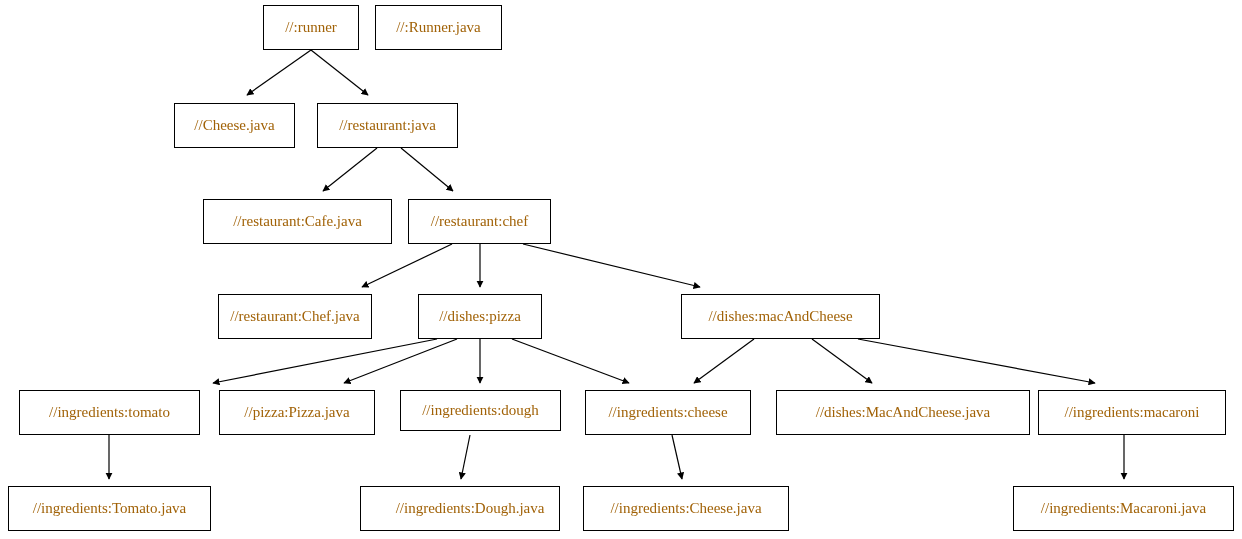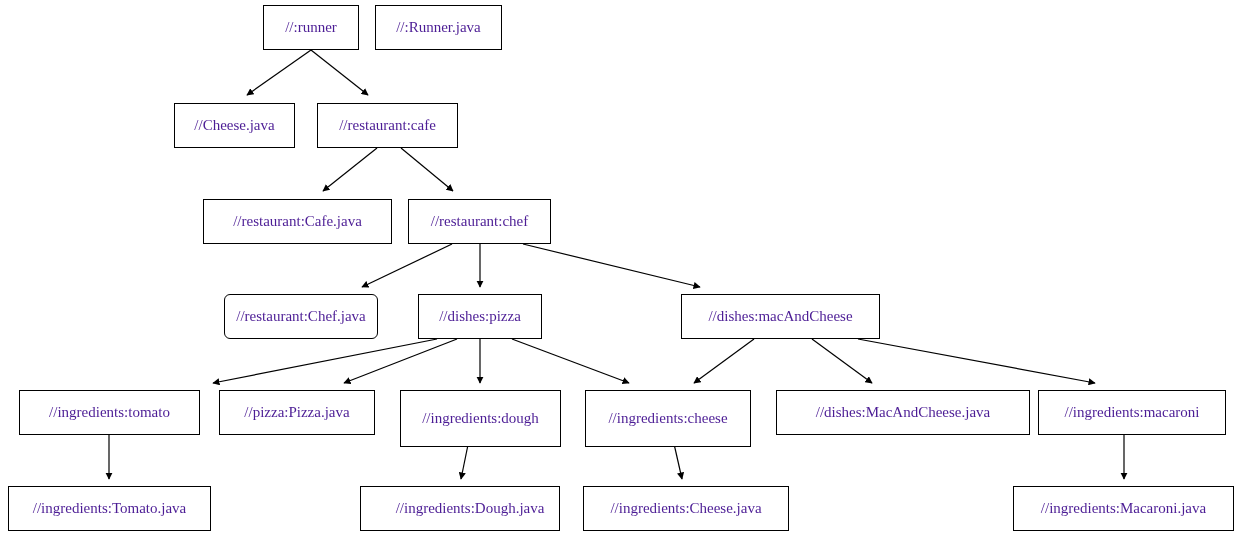--- a/index.html
+++ b/index.html
@@ -13,21 +13,21 @@
     height: 539px;
     font-family: "Liberation Serif", "DejaVu Serif", serif;
     background: #ffffff;
     overflow: hidden;
   }
   .node {
     position: absolute;
     box-sizing: border-box;
     border: 1px solid #000000;
     background: #ffffff;
-    color: #4c1d95;
+    color: #a16207;
     font-size: 15px;
     line-height: 1;
     display: flex;
     align-items: center;
     justify-content: center;
     white-space: nowrap;
     z-index: 2;
   }
   #edge-layer {
     position: absolute;
@@ -66,30 +66,30 @@
         <line x1="109" y1="435" x2="109" y2="479" marker-end="url(#arrow)"></line>
         <line x1="470" y1="435" x2="461" y2="479" marker-end="url(#arrow)"></line>
         <line x1="672" y1="435" x2="682" y2="479" marker-end="url(#arrow)"></line>
         <line x1="1124" y1="435" x2="1124" y2="479" marker-end="url(#arrow)"></line>
       </g>
   </svg>
   <div id="nodes">
       <div class="node" style="left: 263px; top: 5px; width: 96px; height: 45px;">//:runner</div>
       <div class="node" style="left: 375px; top: 5px; width: 127px; height: 45px;">//:Runner.java</div>
       <div class="node" style="left: 174px; top: 103px; width: 121px; height: 45px;">//Cheese.java</div>
-      <div class="node" style="left: 317px; top: 103px; width: 141px; height: 45px;">//restaurant:cafe</div>
+      <div class="node" style="left: 317px; top: 103px; width: 141px; height: 45px;">//restaurant:java</div>
       <div class="node" style="left: 203px; top: 199px; width: 189px; height: 45px;">//restaurant:Cafe.java</div>
       <div class="node" style="left: 408px; top: 199px; width: 143px; height: 45px;">//restaurant:chef</div>
-      <div class="node" style="left: 224px; top: 294px; width: 154px; height: 45px; border-radius: 6px;">//restaurant:Chef.java</div>
+      <div class="node" style="left: 218px; top: 294px; width: 154px; height: 45px;">//restaurant:Chef.java</div>
       <div class="node" style="left: 418px; top: 294px; width: 124px; height: 45px;">//dishes:pizza</div>
       <div class="node" style="left: 681px; top: 294px; width: 199px; height: 45px;">//dishes:macAndCheese</div>
       <div class="node" style="left: 19px; top: 390px; width: 181px; height: 45px;">//ingredients:tomato</div>
       <div class="node" style="left: 219px; top: 390px; width: 156px; height: 45px;">//pizza:Pizza.java</div>
-      <div class="node" style="left: 400px; top: 390px; width: 161px; height: 57px;">//ingredients:dough</div>
-      <div class="node" style="left: 585px; top: 390px; width: 166px; height: 57px;">//ingredients:cheese</div>
+      <div class="node" style="left: 400px; top: 390px; width: 161px; height: 41px;">//ingredients:dough</div>
+      <div class="node" style="left: 585px; top: 390px; width: 166px; height: 45px;">//ingredients:cheese</div>
       <div class="node" style="left: 776px; top: 390px; width: 254px; height: 45px;">//dishes:MacAndCheese.java</div>
       <div class="node" style="left: 1030px; top: 390px; width: 188px; height: 45px; margin-left: 8px;">//ingredients:macaroni</div>
       <div class="node" style="left: 8px; top: 486px; width: 203px; height: 45px;">//ingredients:Tomato.java</div>
       <div class="node" style="left: 360px; top: 486px; width: 200px; height: 45px; padding-left: 20px;">//ingredients:Dough.java</div>
       <div class="node" style="left: 583px; top: 486px; width: 206px; height: 45px;">//ingredients:Cheese.java</div>
       <div class="node" style="left: 1013px; top: 486px; width: 221px; height: 45px;">//ingredients:Macaroni.java</div>
     </div>
 </div>
 
 </body></html>

